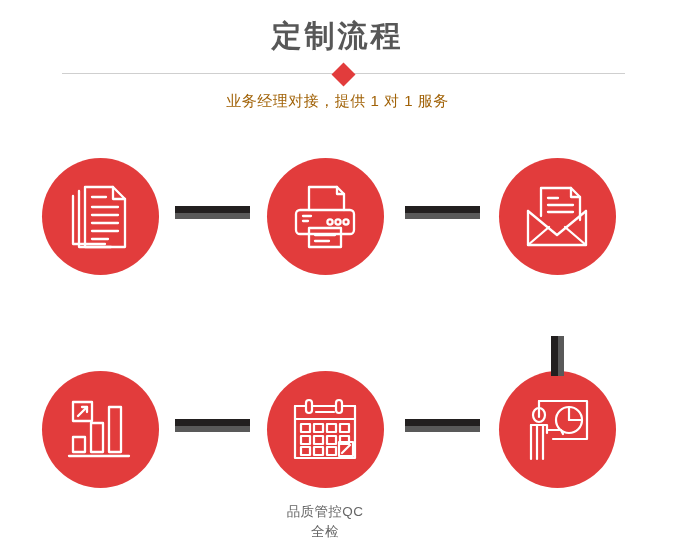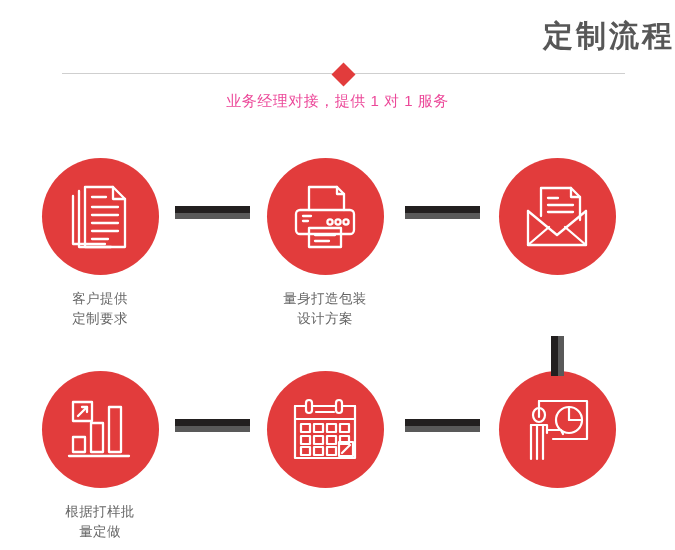--- a/index.html
+++ b/index.html
@@ -14,21 +14,21 @@
     overflow: hidden;
     font-family: "Liberation Sans", "DejaVu Sans", sans-serif;
   }
 
   
   #page-title {
     position: absolute;
     left: 0;
     top: 16px;
     width: 675px;
-    text-align: right;
+    text-align: center;
     font-size: 30px;
     font-weight: bold;
     letter-spacing: 3px;
     color: #575757;
     line-height: 40px;
     white-space: nowrap;
   }
 
   #divider-wrap {
     position: absolute;
@@ -57,21 +57,21 @@
     transform: rotate(45deg);
   }
 
   #subtitle {
     position: absolute;
     left: 0;
     top: 90px;
     width: 675px;
     text-align: center;
     font-size: 15px;
-    color: #ec4899;
+    color: #a16207;
     letter-spacing: 0.5px;
     line-height: 22px;
     white-space: nowrap;
   }
 
   
   .step {
     position: absolute;
     width: 160px;
     text-align: center;
@@ -171,44 +171,40 @@
         <path d="M44 3 L44 15 L56 15"></path>
         <line x1="23" y1="13" x2="37" y2="13"></line>
         <line x1="23" y1="23" x2="49" y2="23"></line>
         <line x1="23" y1="31" x2="49" y2="31"></line>
         <line x1="23" y1="39" x2="49" y2="39"></line>
         <line x1="23" y1="47" x2="49" y2="47"></line>
         <line x1="23" y1="55" x2="39" y2="55"></line>
       </svg>
     </span>
   </div>
-  <div class="caption">客户提供
-定制要求</div>
 </div>
 
 <div class="step" id="step-2">
   <div class="circle">
     <span>
       <svg width="66" height="66" viewBox="0 0 66 66" fill="none" stroke="#ffffff" stroke-width="2.3" stroke-linejoin="round" stroke-linecap="round">
         <path d="M17 26 L17 3 L45 3 L52 10 L52 26"></path>
         <path d="M45 3 L45 10 L52 10"></path>
         <rect x="4" y="26" width="58" height="24" rx="4"></rect>
         <line x1="11" y1="32" x2="19" y2="32"></line>
         <line x1="11" y1="37" x2="16" y2="37"></line>
         <circle cx="38" cy="38" r="2.6"></circle>
         <circle cx="46" cy="38" r="2.6"></circle>
         <circle cx="54" cy="38" r="2.6"></circle>
         <rect x="17" y="44" width="32" height="19"></rect>
         <line x1="23" y1="51" x2="43" y2="51"></line>
         <line x1="23" y1="57" x2="37" y2="57"></line>
       </svg>
     </span>
   </div>
-  <div class="caption">量身打造包装
-设计方案</div>
 </div>
 
 <div class="step" id="step-3">
   <div class="circle">
     <span>
       <svg width="68" height="62" viewBox="0 0 68 62" fill="none" stroke="#ffffff" stroke-width="2.3" stroke-linejoin="round" stroke-linecap="round">
         <path d="M18 30 L18 2 L48 2 L57 11 L57 34"></path>
         <path d="M48 2 L48 11 L57 11"></path>
         <line x1="25" y1="12" x2="35" y2="12"></line>
         <line x1="25" y1="19" x2="50" y2="19"></line>
@@ -229,22 +225,20 @@
         <rect x="6" y="3" width="19" height="19"></rect>
         <path d="M11 17 L20 8"></path>
         <path d="M20 8 L20 13 M20 8 L15 8"></path>
         <rect x="6" y="38" width="12" height="15"></rect>
         <rect x="24" y="24" width="12" height="29"></rect>
         <rect x="42" y="8" width="12" height="45"></rect>
         <line x1="2" y1="57" x2="62" y2="57"></line>
       </svg>
     </span>
   </div>
-  <div class="caption">根据打样批
-量定做</div>
 </div>
 
 <div class="step" id="step-5">
   <div class="circle">
     <span>
       <svg width="68" height="64" viewBox="0 0 68 64" fill="none" stroke="#ffffff" stroke-width="2.2" stroke-linejoin="round" stroke-linecap="round">
         <rect x="15" y="2" width="6" height="13" rx="3"></rect>
         <rect x="45" y="2" width="6" height="13" rx="3"></rect>
         <path d="M4 8 L15 8 M21 8 L45 8 M51 8 L64 8"></path>
         <path d="M4 8 L4 60 L64 60 L64 8"></path>
@@ -259,20 +253,22 @@
         <rect x="36" y="38" width="9" height="8"></rect>
         <rect x="49" y="38" width="9" height="8"></rect>
         <rect x="10" y="49" width="9" height="8"></rect>
         <rect x="23" y="49" width="9" height="8"></rect>
         <rect x="36" y="49" width="9" height="8"></rect>
         <path d="M48 44 L62 44 L62 58 L48 58 Z"></path>
         <line x1="51" y1="55" x2="59" y2="47"></line>
       </svg>
     </span>
   </div>
+  <div class="caption">品质管控QC
+全检</div>
 </div>
 
 <div class="step" id="step-6">
   <div class="circle">
     <span>
       <svg width="68" height="66" viewBox="0 0 68 66" fill="none" stroke="#ffffff" stroke-width="2.2" stroke-linejoin="round" stroke-linecap="round">
         <path d="M16 4 L64 4 L64 42 L30 42"></path>
         <path d="M16 4 L16 20"></path>
         <circle cx="46" cy="23" r="13"></circle>
         <path d="M46 23 L46 10"></path>

